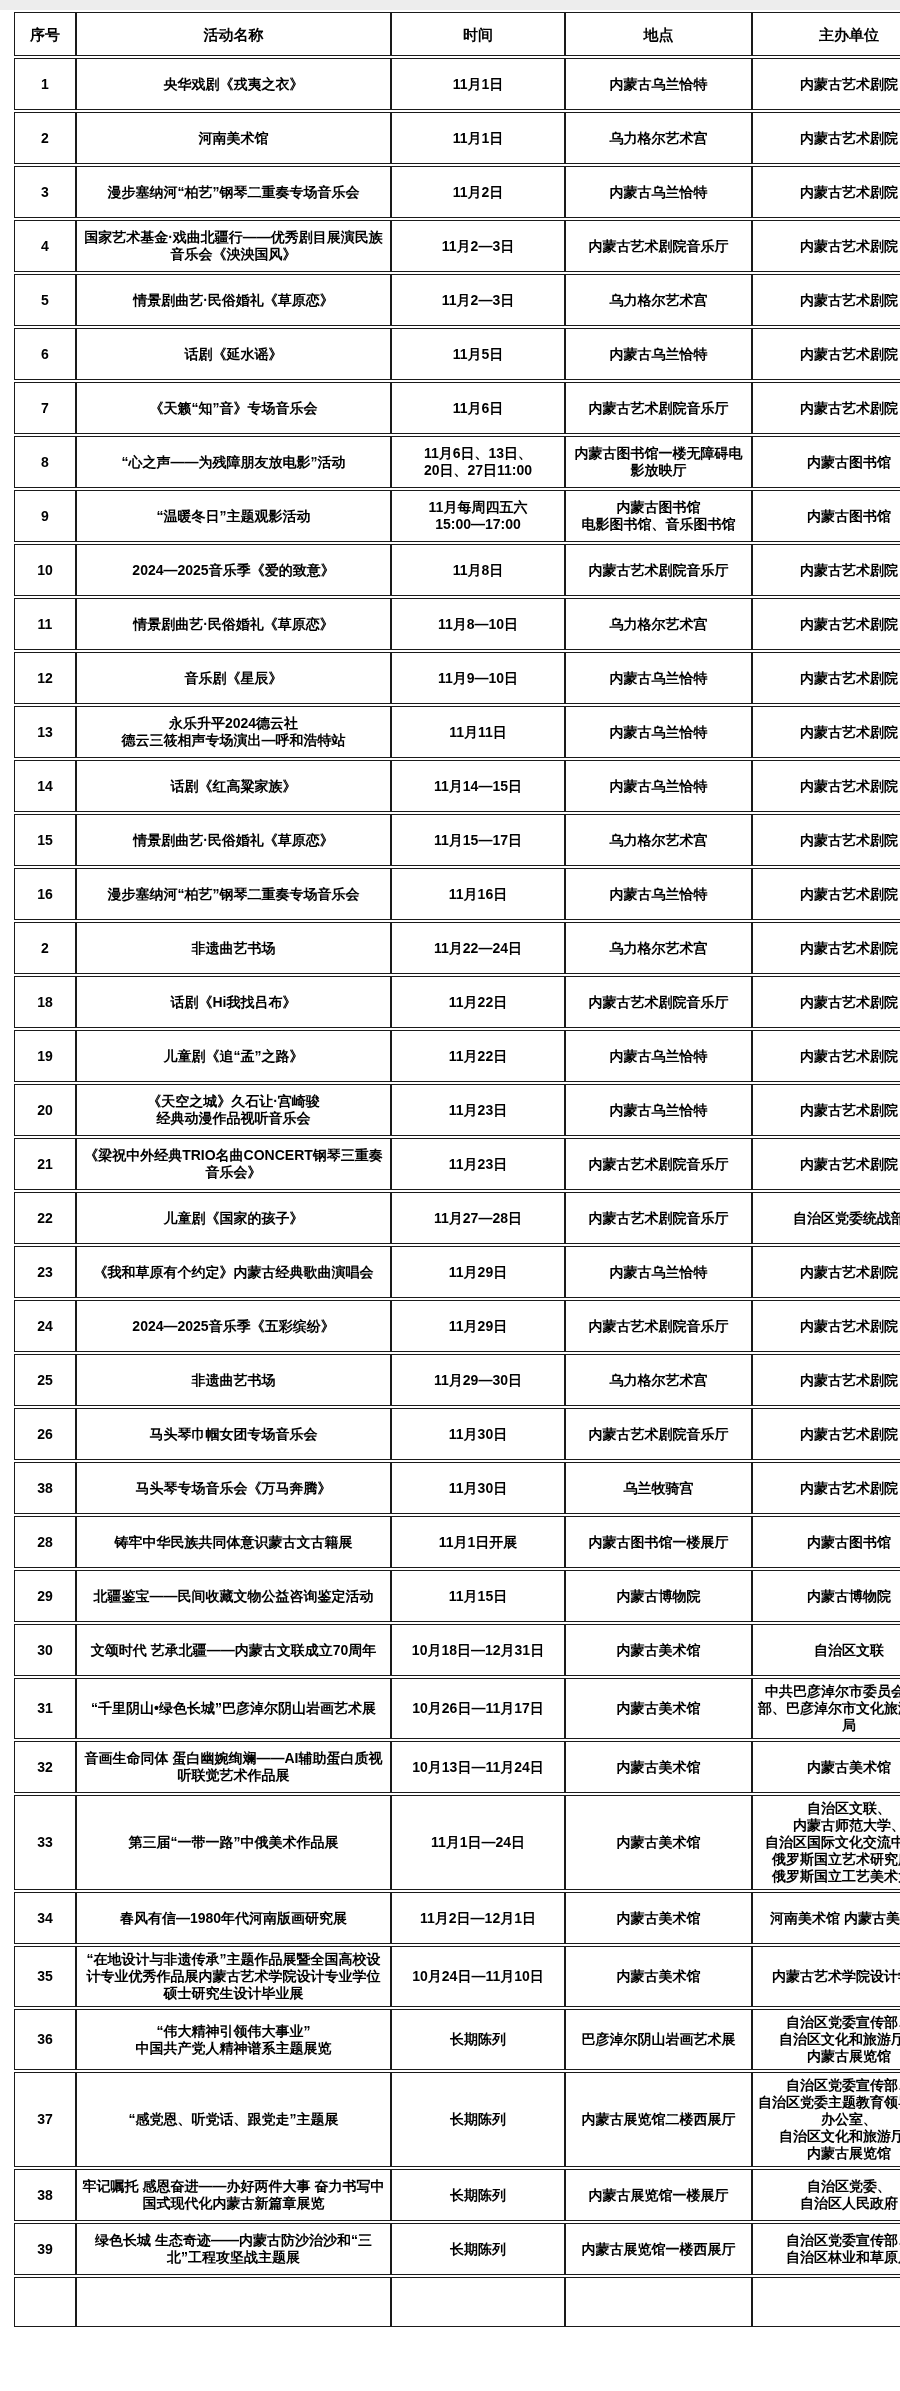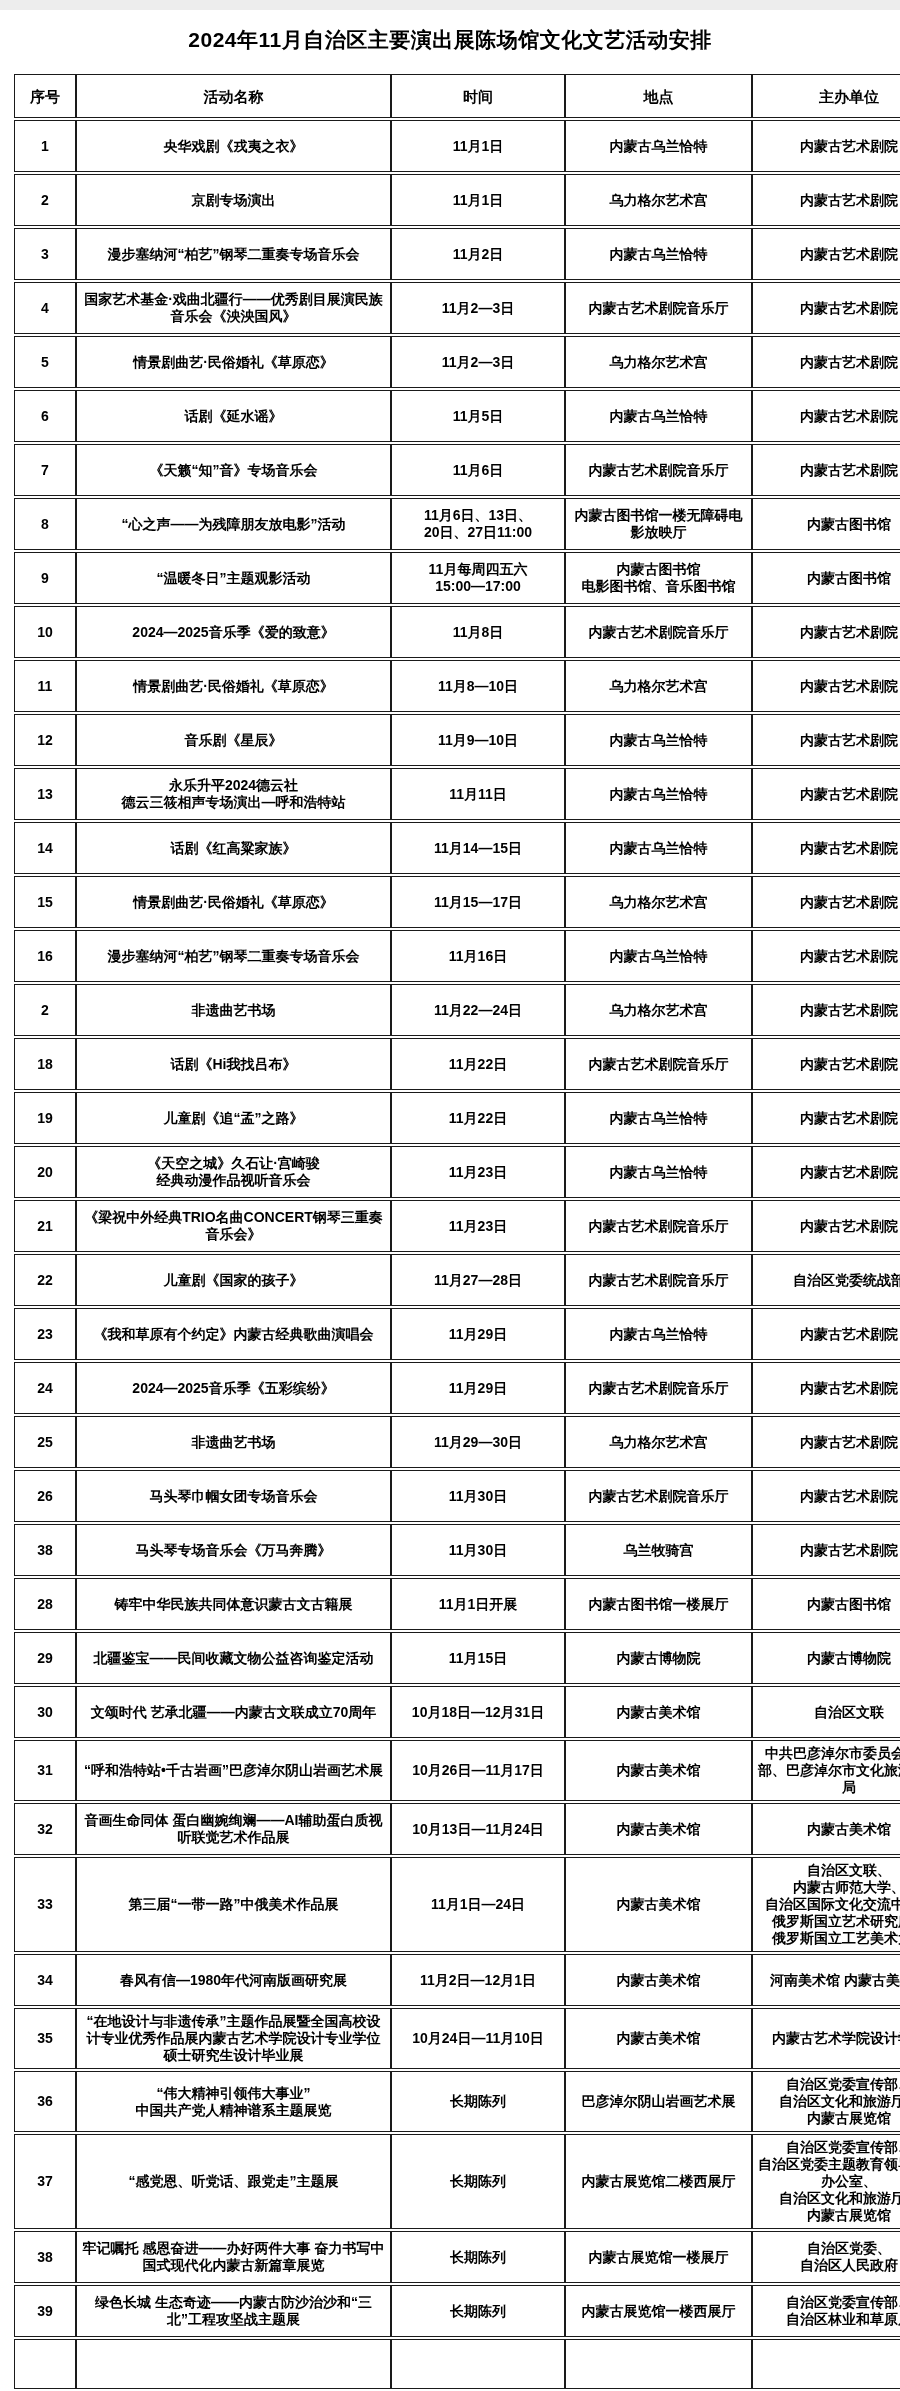--- a/index.html
+++ b/index.html
@@ -34,21 +34,20 @@
   .c2{width:162px;}
   .c3{width:175px;margin-top:32px;}
   .c4{width:182px;}
 </style>
 </head>
 <body>
 
 <div>
   <div class="top-strip"></div>
 
-  <div class="title">2024年11月自治区主要演出展陈场馆文化文艺活动安排</div>
 
   <table class="schedule">
     <thead>
       <tr>
         <th class="c0">序号</th>
         <th class="c1">活动名称</th>
         <th class="c2">时间</th>
         <th class="c3">地点</th>
         <th class="c4">主办单位</th>
       </tr>
@@ -56,21 +55,21 @@
     <tbody id="rows">
         <tr>
           <td class="c0">1</td>
           <td class="c1">央华戏剧《戎夷之衣》</td>
           <td class="c2">11月1日</td>
           <td class="c3">内蒙古乌兰恰特</td>
           <td class="c4">内蒙古艺术剧院</td>
         </tr>
         <tr>
           <td class="c0">2</td>
-          <td class="c1">京剧专场演出</td>
+          <td class="c1">河南美术馆</td>
           <td class="c2">11月1日</td>
           <td class="c3">乌力格尔艺术宫</td>
           <td class="c4">内蒙古艺术剧院</td>
         </tr>
         <tr>
           <td class="c0">3</td>
           <td class="c1">漫步塞纳河“柏艺”钢琴二重奏专场音乐会</td>
           <td class="c2">11月2日</td>
           <td class="c3">内蒙古乌兰恰特</td>
           <td class="c4">内蒙古艺术剧院</td>
@@ -264,21 +263,21 @@
         </tr>
         <tr>
           <td class="c0">30</td>
           <td class="c1">文颂时代 艺承北疆——内蒙古文联成立70周年</td>
           <td class="c2">10月18日—12月31日</td>
           <td class="c3">内蒙古美术馆</td>
           <td class="c4">自治区文联</td>
         </tr>
         <tr>
           <td class="c0">31</td>
-          <td class="c1">“呼和浩特站•千古岩画”巴彦淖尔阴山岩画艺术展</td>
+          <td class="c1">“千里阴山•绿色长城”巴彦淖尔阴山岩画艺术展</td>
           <td class="c2">10月26日—11月17日</td>
           <td class="c3">内蒙古美术馆</td>
           <td class="c4">中共巴彦淖尔市委员会宣传部、巴彦淖尔市文化旅游广电局</td>
         </tr>
         <tr>
           <td class="c0">32</td>
           <td class="c1">音画生命同体 蛋白幽婉绚斓——AI辅助蛋白质视听联觉艺术作品展</td>
           <td class="c2">10月13日—11月24日</td>
           <td class="c3">内蒙古美术馆</td>
           <td class="c4">内蒙古美术馆</td>

